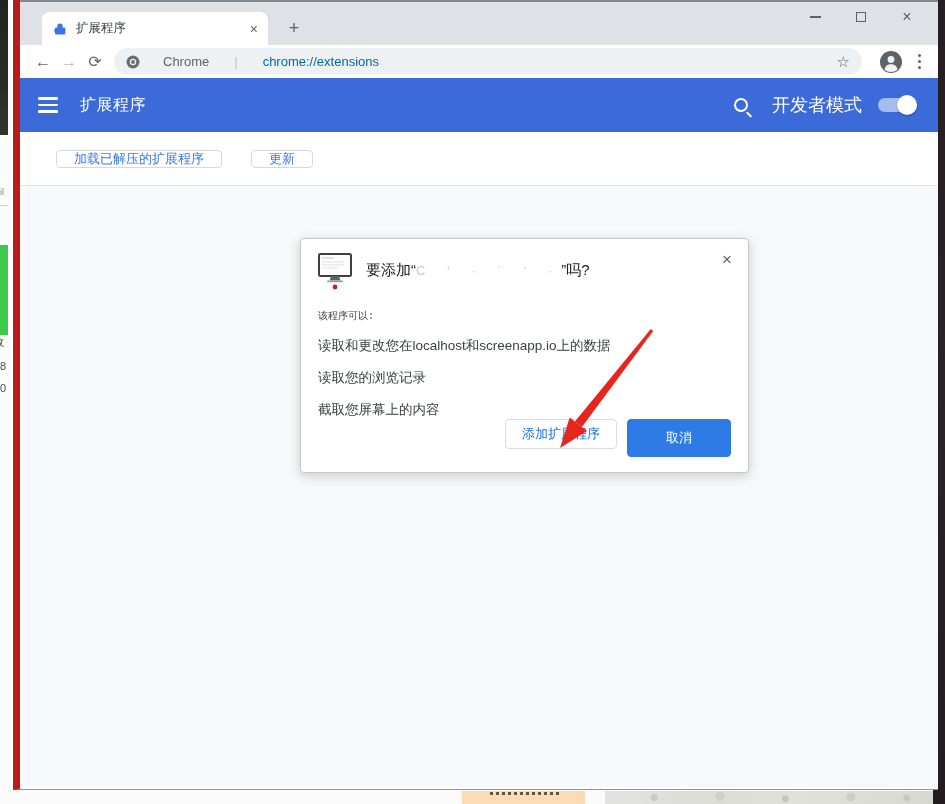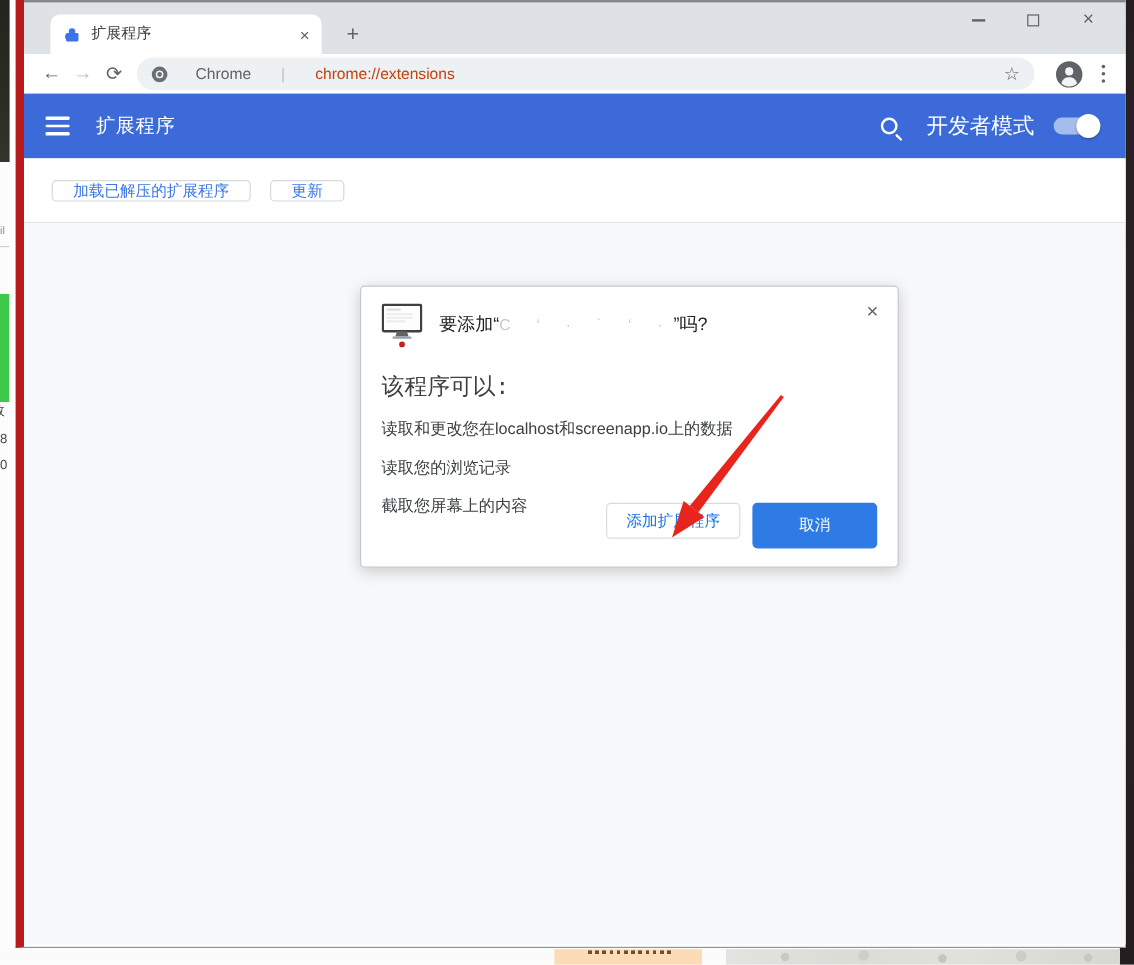--- a/index.html
+++ b/index.html
@@ -55,21 +55,21 @@
   .glyph-close { font-size:16px; line-height:1; }
 
   
   .toolbar { height:33px; background:#fff; display:flex; align-items:center; padding:0 10px; }
   .nav-ic { width:26px; text-align:center; font-size:16px; color:#5f6368; }
   .nav-ic.disabled { color:#b8bcc0; }
   .omnibox { flex:1; height:27px; margin:0 10px 0 6px; background:#eef1f3; border-radius:14px;
     display:flex; align-items:center; padding:0 12px;gap:16px; }
   .site-label { margin-left:7px; font-size:13px; color:#5f6368; }
   .url-sep { margin:0 9px; color:#bdc1c6; font-size:13px; }
-  .url-text { font-size:13px; color:#c2410c; }
+  .url-text { font-size:13px; color:#0369a1; }
   .star { margin-left:auto; font-size:15px; color:#5f6368; }
   .avatar-wrap { width:26px; height:26px; margin:0 6px; display:flex; align-items:center; justify-content:center; }
   .menu-dots { width:18px; display:flex; flex-direction:column; align-items:center; gap:3px; }
   .menu-dots i { width:3px; height:3px; border-radius:50%; background:#5f6368; }
 
   
   .bluehead { height:54px; background:#3c6bd9; display:flex; align-items:center; padding:0 18px; }
   .hamburger { width:20px; display:flex; flex-direction:column; gap:4px; margin-right:22px; }
   .hamburger i { height:2.5px; background:#fff; border-radius:1px; }
   .page-title { font-size:16px; color:#fff; letter-spacing:.5px; }
@@ -79,34 +79,34 @@
     left:12px; top:11px; transform:rotate(-45deg); border-radius:1px; }
   .devmode-label { font-size:18px; color:#fff; margin-right:16px; }
   .toggle { position:relative; width:36px; height:14px; background:rgba(255,255,255,.55); border-radius:7px; margin-right:6px; }
   .toggle .knob { position:absolute; right:-3px; top:-3px; width:20px; height:20px; background:#fff;
     border-radius:50%; box-shadow:0 1px 2px rgba(0,0,0,.3); }
 
   
   .actionsrow { height:54px; background:#fff; border-bottom:1px solid #e2e3e5;
     display:flex; align-items:center; padding-left:23px; gap:16px; }
   .action-btn { height:18px; padding:0 17px; background:#fff; border:1px solid #d6d9dc; border-radius:4px;
-    color:#3b78e7; font-size:13px; display:flex; align-items:center; }
+    color:#3b78e7; font-size:13px; display:flex; align-items:center;margin-left:13px; }
 
   
   .content { position:relative; height:601px; background:#f7f8f9; }
 
   
   .dialog { position:absolute; left:280px; top:238px; width:449px; height:235px; background:#fff;
     border:1px solid #c6c9cc; border-radius:4px; box-shadow:0 3px 12px rgba(0,0,0,.18); z-index:20; padding:14px 17px; }
   .dlg-head { display:flex; align-items:flex-start; }
   .dlg-icon { width:34px; height:38px; flex:0 0 34px; }
   .dlg-title { margin-left:14px; margin-top:8px; font-size:15px; color:#202124; }
   .dlg-redacted { opacity:.32; letter-spacing:9px; color:#555; font-size:13px; }
   .dlg-close { position:absolute; right:12px; top:8px; font-size:17px; color:#5f6368; line-height:1; padding:4px; }
-  .dlg-intro { margin-top:18px; font-size:19px; color:#3c4043;font-family:Liberation Mono, monospace; }
+  .dlg-intro { margin-top:18px; font-size:10px; color:#3c4043;font-family:Liberation Mono, monospace; }
   .dlg-perm { margin-top:14px; font-size:13.5px; color:#3c4043; }
   .dlg-actions { position:absolute; right:17px; bottom:15px; display:flex; gap:10px; }
   .dlg-btn-outline { height:30px; padding:0 16px; background:#fff; border:1px solid #dadce0; border-radius:4px;
     color:#1a73e8; font-size:13px; display:flex; align-items:center; }
   .dlg-btn-fill { height:30px; min-width:104px; justify-content:center; padding:18px 16px; background:#2e7be6;
     border:1px solid #2e7be6; border-radius:4px; color:#fff; font-size:13px; display:flex; align-items:center; }
 
   .arrow-annot { position:absolute; left:532px; top:318px; width:140px; height:150px; z-index:30; pointer-events:none; }
 </style>
 </head>

